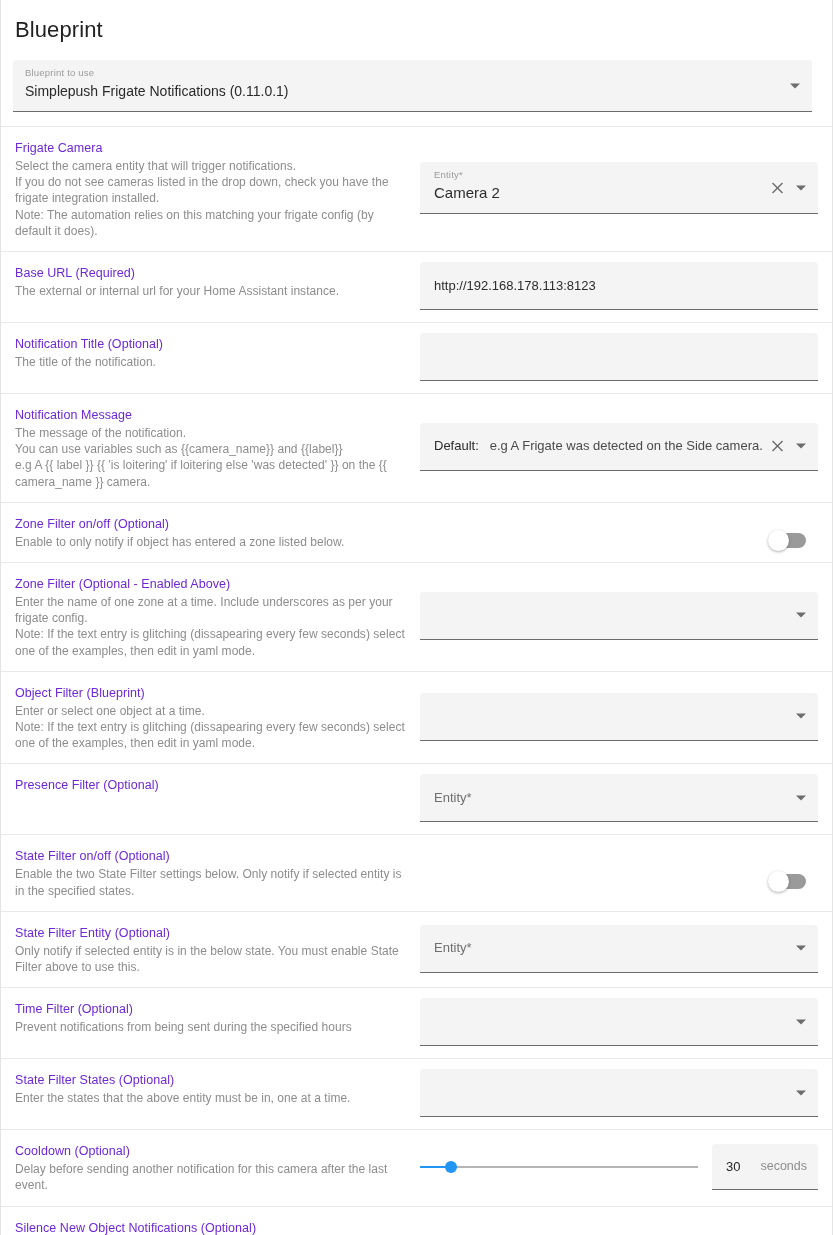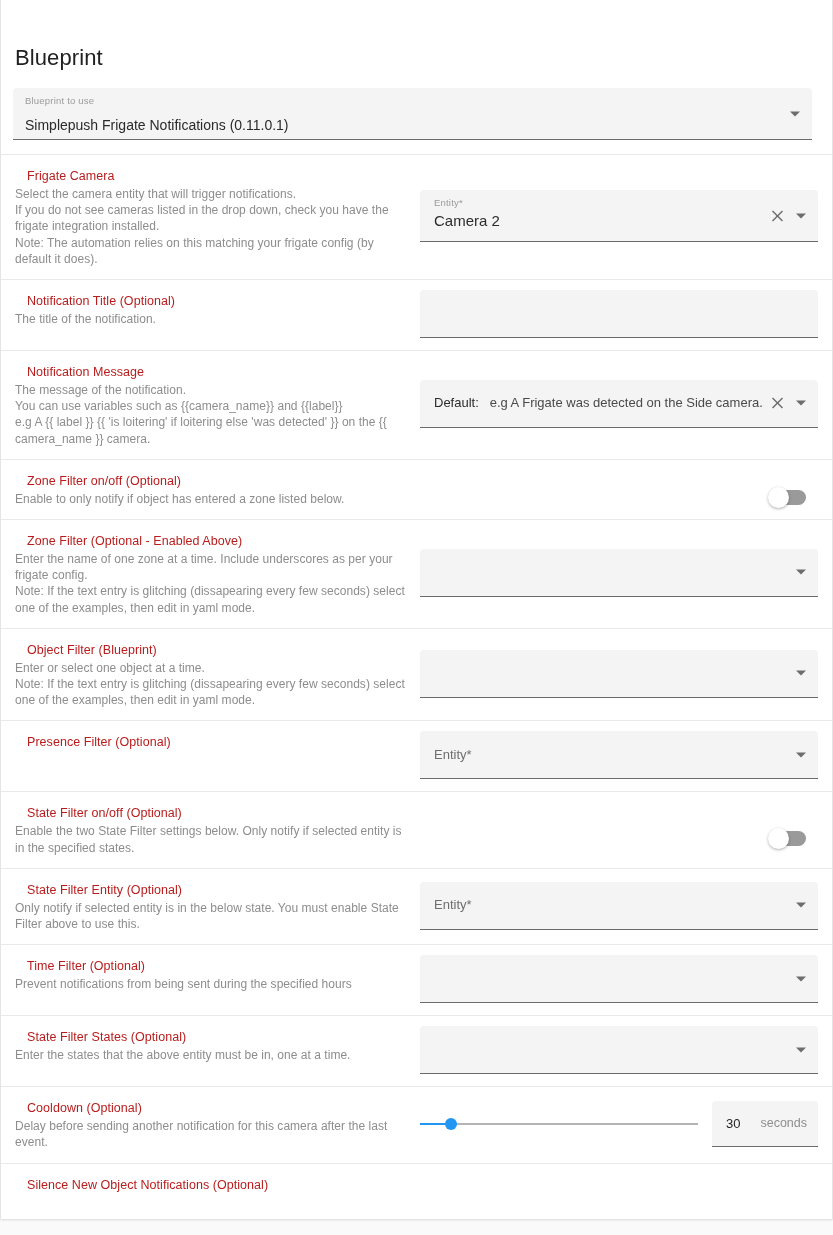--- a/index.html
+++ b/index.html
@@ -21,42 +21,41 @@
   }
 
   
   .hdr { padding: 16px 14px 0 14px; }
   .hdr-title {
     font-size: 22px;
     color: #212121;
     font-weight: 400;
     line-height: 28px;
     letter-spacing: .1px;
-    margin-top: 28px;
   }
   .bp-select-wrap { padding: 16px 20px 14px 12px; }
   .bp-select {
     position: relative;
     background: #f4f4f4;
     border-bottom: 1px solid #6b6b6b;
     border-radius: 4px 4px 0 0;
     height: 52px;
     padding: 7px 40px 0 12px;
   }
   .bp-label {
     font-size: 9.5px;
     color: #9b9b9b;
     line-height: 12px;
     letter-spacing: .2px;
   }
   .bp-value {
     font-size: 14px;
     color: #2a2a2a;
     line-height: 22px;
-    margin-top: 7px;
+    margin-top: 1px;
   }
 
   
   .row {
     display: flex;
     align-items: flex-start;
     border-top: 1px solid #e9e9e9;
     padding: 10px 14px 12px 14px;
     min-height: 56px;
   }
@@ -69,26 +68,25 @@
   .row-right {
     flex: 1 1 auto;
     display: flex;
     align-items: flex-end;
     justify-content: flex-end;
     align-self: center;
     min-height: 34px;
   }
   .r-title {
     font-size: 12.5px;
-    color: #b91c1c;
+    color: #6d28d9;
     line-height: 17px;
     font-weight: 400;
     margin-bottom: 1px;
     letter-spacing: .05px;
-    margin-left: 12px;
   }
   .r-desc {
     font-size: 12px;
     color: #8d8d8d;
     line-height: 16.2px;
     letter-spacing: .03px;
   }
 
   
   .field {
@@ -250,20 +248,31 @@
           <div class="field h52">
             <div class="fld-float">Entity*</div>
             <div class="fld-val">Camera 2</div>
             <span class="clearx">
               <svg viewBox="0 0 13 13" width="13" height="13">
                 <line x1="1.5" y1="1.5" x2="11.5" y2="11.5" stroke="currentColor" stroke-width="1.4"></line>
                 <line x1="11.5" y1="1.5" x2="1.5" y2="11.5" stroke="currentColor" stroke-width="1.4"></line>
               </svg>
             </span>
             <span class="caret"></span>
+          </div>
+        </div>
+      </div>
+      <div class="row">
+        <div class="row-left">
+          <div class="r-title">Base URL (Required)</div>
+          <div class="r-desc">The external or internal url for your Home Assistant instance.</div>
+        </div>
+        <div class="row-right">
+          <div class="field h48">
+            <div class="fld-center">http://192.168.178.113:8123</div>
           </div>
         </div>
       </div>
       <div class="row">
         <div class="row-left">
           <div class="r-title">Notification Title (Optional)</div>
           <div class="r-desc">The title of the notification.</div>
         </div>
         <div class="row-right">
           <div class="field h48">

